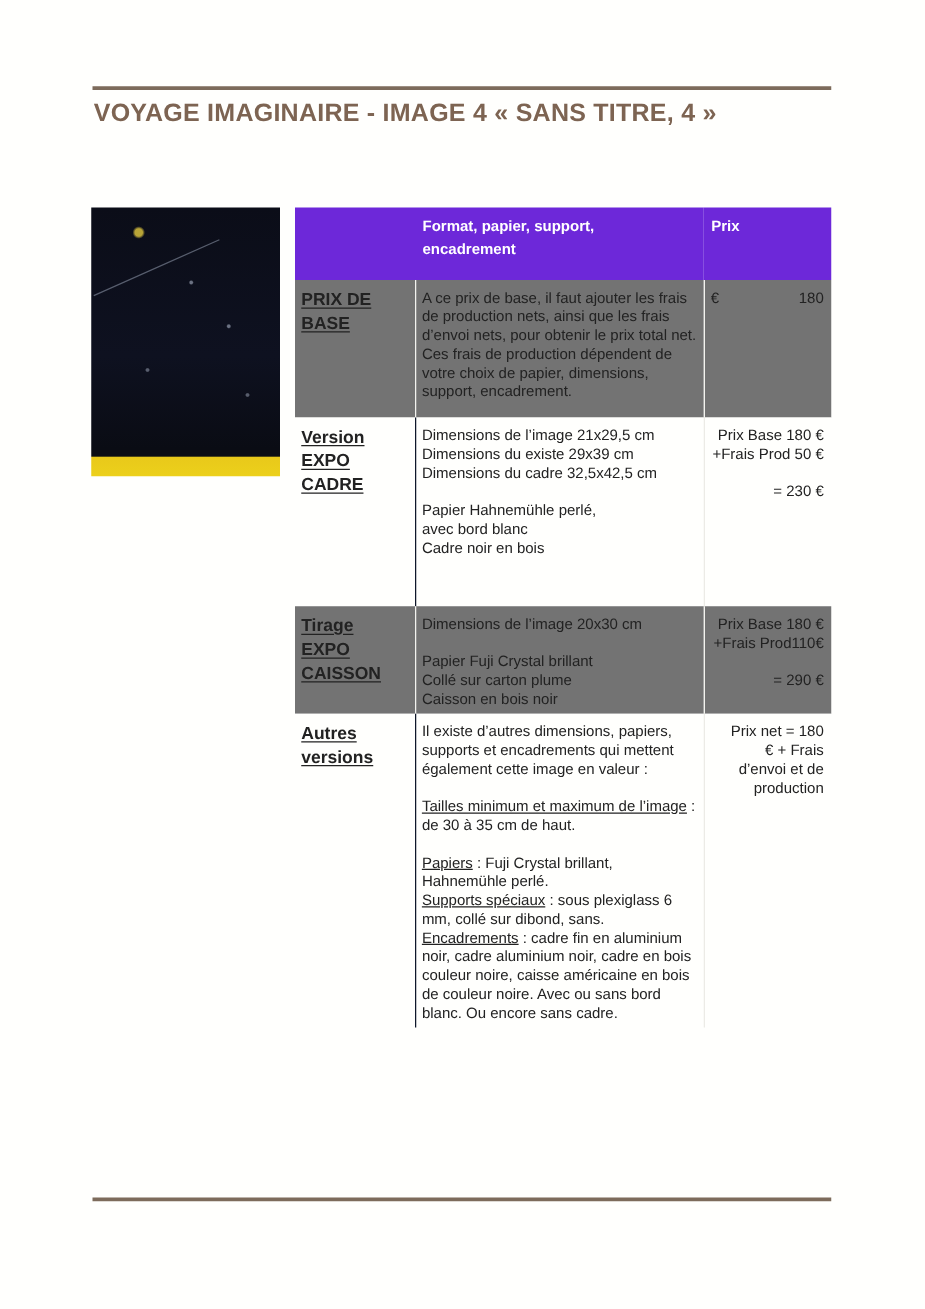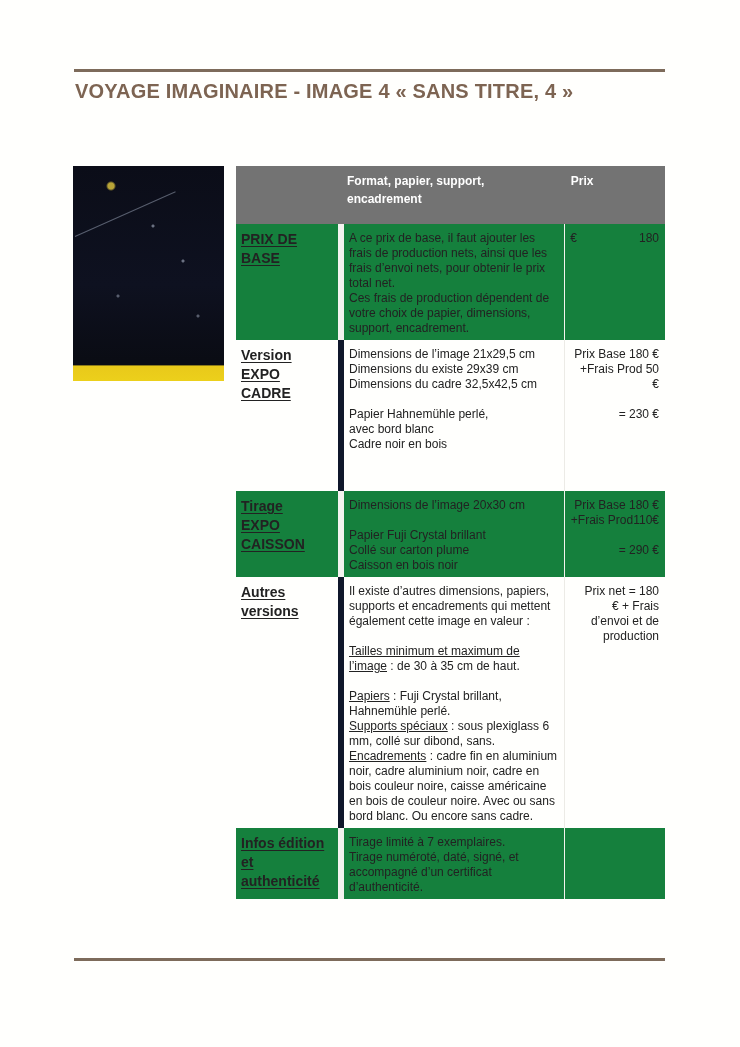--- a/index.html
+++ b/index.html
@@ -57,49 +57,49 @@
     table.price-table {
       position: absolute;
       left: 236px;
       top: 166px;
       width: 429px;
       border-collapse: collapse;
       font-size: 12px;
       line-height: 15px;
     }
     .price-table th {
-      background: #737373;
+      background: #6d28d9;
       color: #ffffff;
       font-weight: bold;
       text-align: left;
       vertical-align: top;
       padding: 6px 6px 16px 6px;
       font-size: 12px;
       line-height: 18px;
       height: 54px;
     }
     .price-table td {
       vertical-align: top;
       padding: 7px 5px 4px 5px;
       color: #222;
     }
-    .price-table tr.shade td { background: #15803d; }
+    .price-table tr.shade td { background: #737373; }
     .price-table tr.plain td { background: #fffffd; }
     .price-table td.col-label {
       width: 96px;
       font-weight: bold;
       font-size: 14px;
       line-height: 19px;
       padding-left: 5px;
       padding-top: 6px;
     }
     .price-table td.col-label span { text-decoration: underline; text-underline-offset: 2px; }
     .price-table td.col-desc {
       width: 231px;
-      border-left: 6px solid #0f172a;
+      border-left: 1px solid #0f172a;
     }
     .price-table td.col-price {
       width: 102px;
       border-left: 1px solid #ecebe6;
       text-align: right;
       padding-right: 6px;
     }
     .price-table tr.shade td.col-desc,
     .price-table tr.shade td.col-price { border-left-color: #f3f3ef; }
     .line { display: block; }
@@ -191,24 +191,16 @@
         <span class="gap"></span>
         <span class="line"><span class="u">Papiers</span><span> : Fuji Crystal brillant, Hahnemühle perlé.</span></span>
         <span class="line"><span class="u">Supports spéciaux</span><span> : sous plexiglass 6 mm, collé sur dibond, sans.</span></span>
         <span class="line"><span class="u">Encadrements</span><span> : cadre fin en aluminium noir, cadre aluminium noir, cadre en bois couleur noire, caisse américaine en bois de couleur noire. Avec ou sans bord blanc. Ou encore sans cadre.</span></span>
       </td>
       <td class="col-price">
         <span class="line" style="padding-left:8px;">Prix net  = 180 € + Frais d’envoi et de production</span>
       </td>
     </tr>
 
-    <tr class="shade" style="height:70px;">
-      <td class="col-label"><span style="display:inline-block;width:92px;">Infos édition et authenticité</span></td>
-      <td class="col-desc" style="padding-right:40px;">
-        <span class="line">Tirage limité à 7 exemplaires.</span>
-        <span class="line">Tirage numéroté, daté, signé, et accompagné d’un certificat d’authenticité.</span>
-      </td>
-      <td class="col-price"></td>
-    </tr>
   </tbody>
 </table>
 
 <div class="rule bottom"></div>
 
 </body></html>

